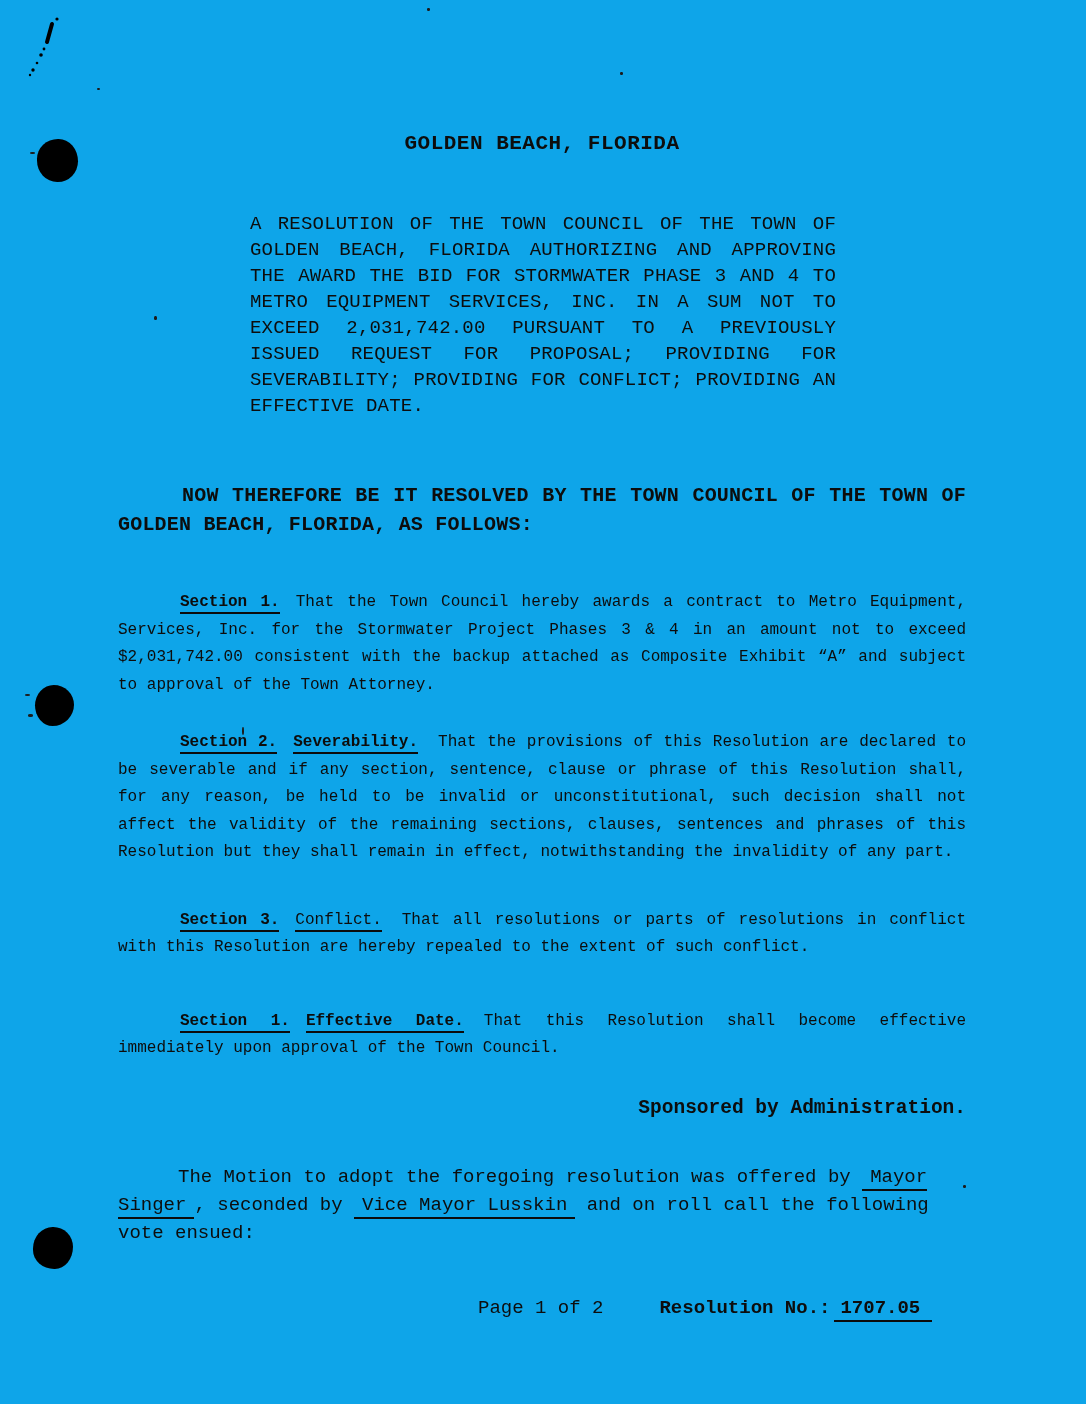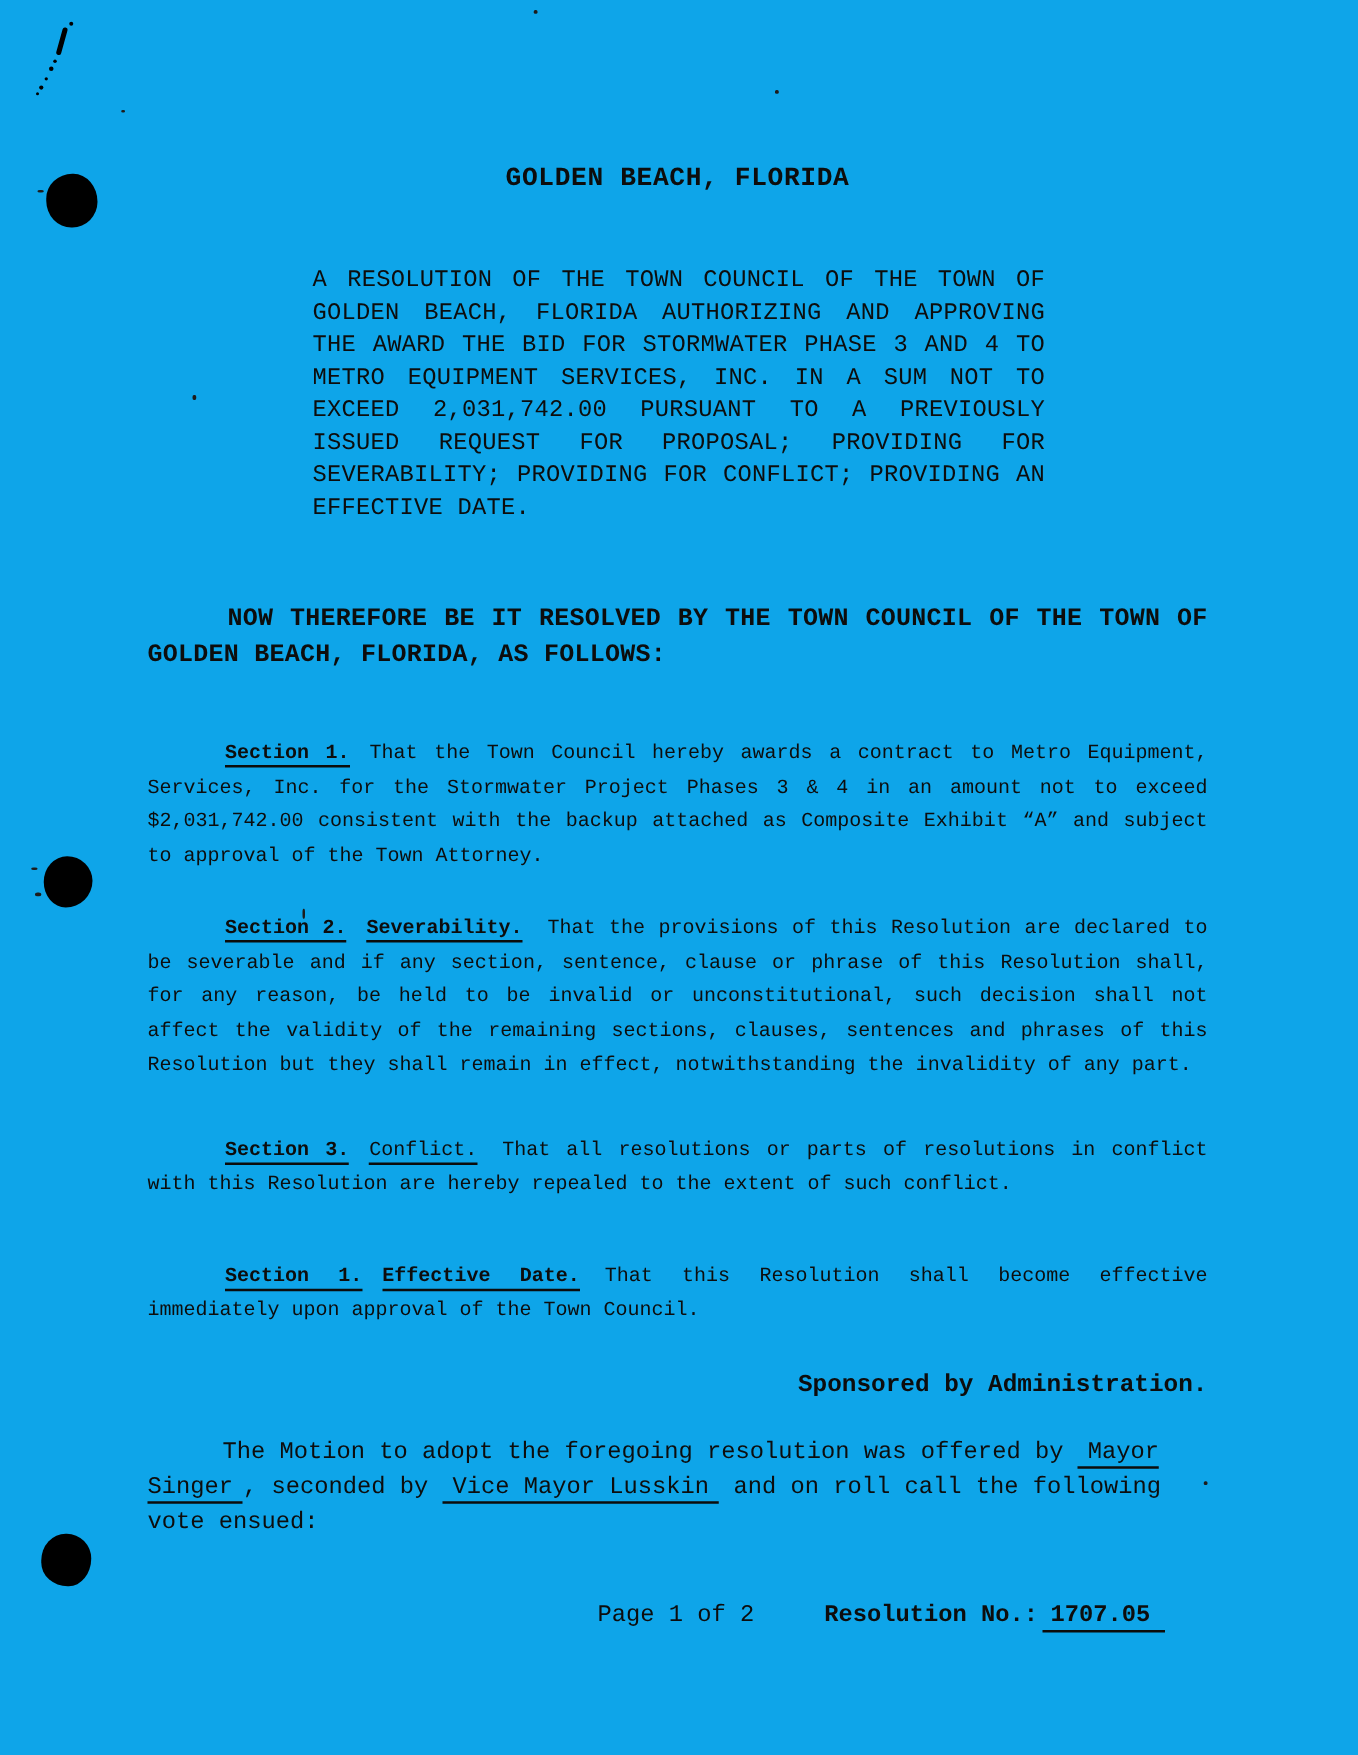--- a/index.html
+++ b/index.html
@@ -71,21 +71,21 @@
   .sec3 { margin-top: 40px; }
   .sec4 { margin-top: 46px; }
   .sec-head { margin-right: 16px; }
   .sec-sub  { margin-right: 20px; }
   .sponsored {
     margin-top: 34px;
     font-size: 19.5px;
     text-align: right;
   }
   .motion {
-    margin-top: 28px;
+    margin-top: 44px;
     font-size: 19px;
     line-height: 28px;
     text-indent: 60px;
   }
   .motion .name { padding-left: 8px; padding-right: 8px; }
   .footer {
     margin-top: 50px;
     display: flex;
     padding-left: 360px;
     gap: 56px;

